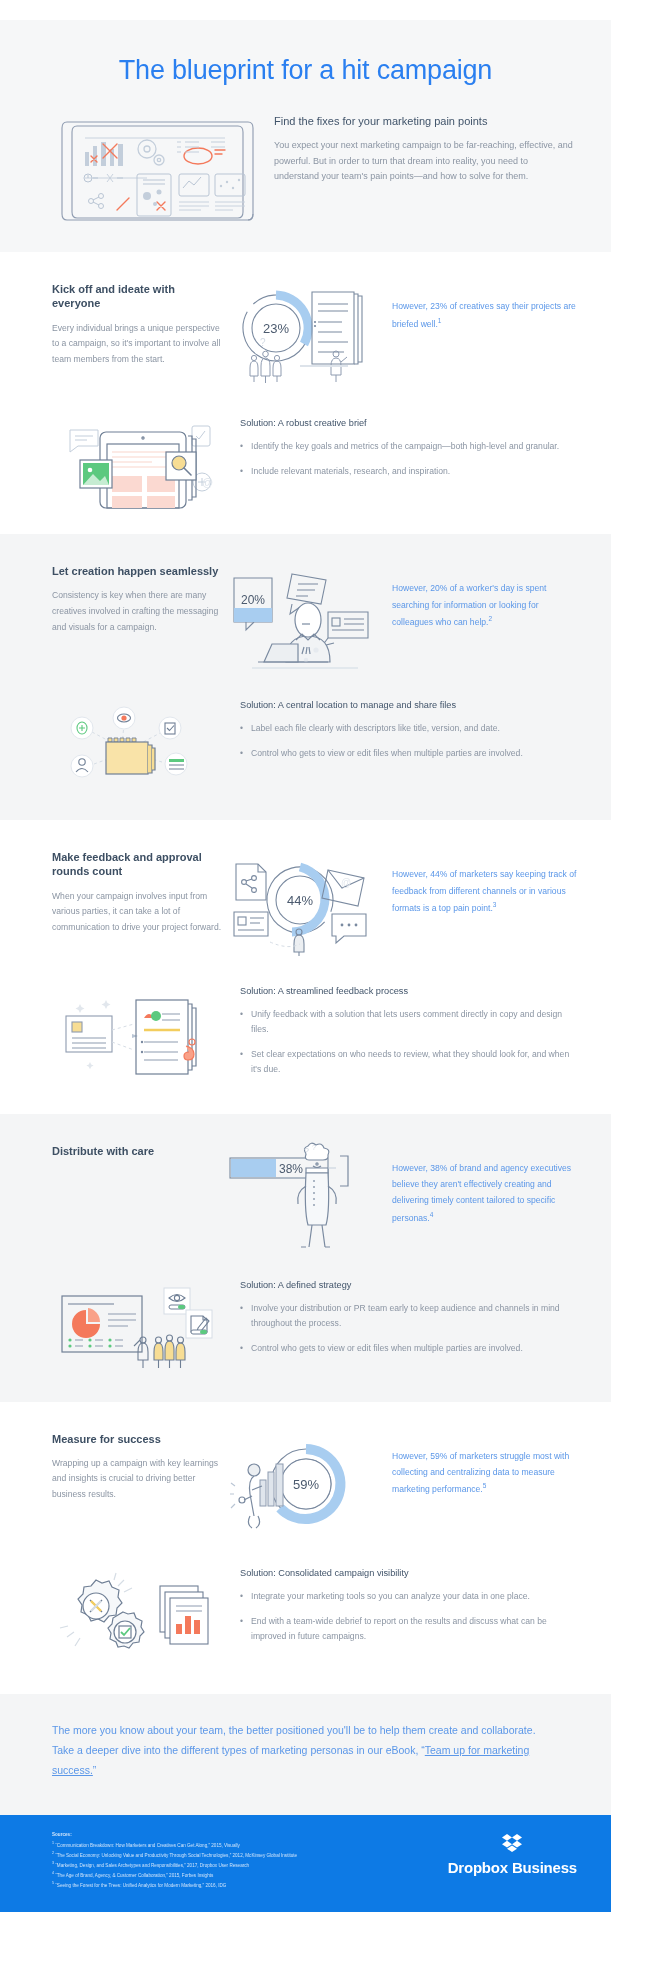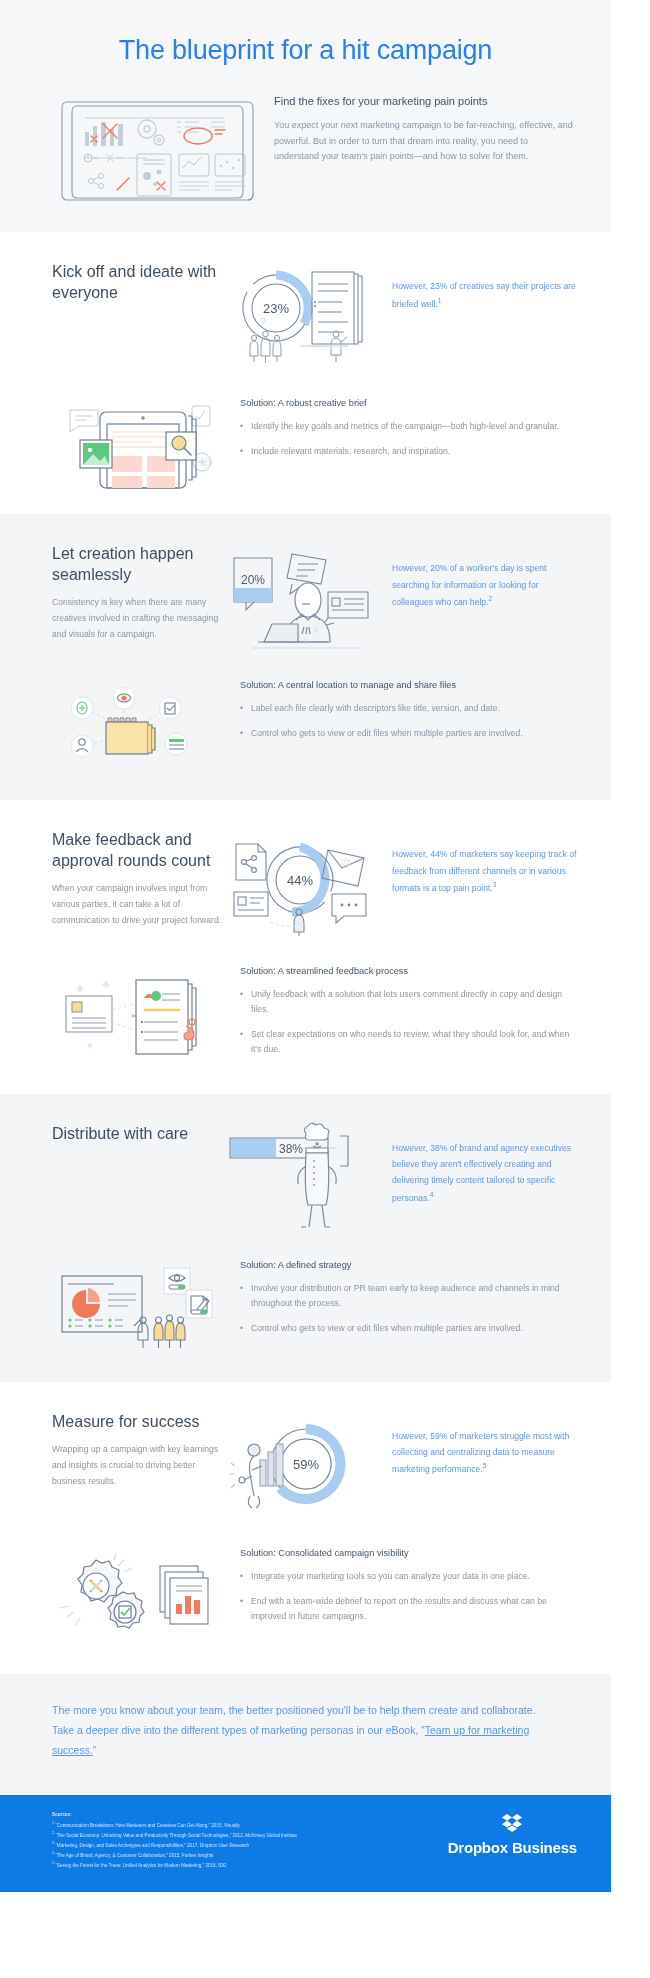--- a/index.html
+++ b/index.html
@@ -4,21 +4,21 @@
 <title>The blueprint for a hit campaign</title>
 <style>
   * { box-sizing: border-box; margin: 0; padding: 0; }
   html, body {
     width: 650px;
     background: #ffffff;
     font-family: "Liberation Sans", sans-serif;
   }
   body { width: 650px; }
 
-  .page { width: 611px; position: relative; }
+  .page { width: 611px; position: relative; margin-top: 20px; }
 
   
   .hero {
     background: #f6f7f8;
     padding: 26px 0 24px 0;
   }
   .hero-title {
     text-align: center;
     color: #2a7ff0;
     font-size: 27px;
@@ -55,22 +55,22 @@
 
   .sec-top {
     display: flex;
     align-items: flex-start;
     padding: 0 34px 0 52px;
     gap: 6px;
   }
   .sec-left { width: 170px; flex: 0 0 170px; }
   .sec-h {
     color: #3d4f63;
-    font-size: 16px;
-    font-weight: 400;
+    font-size: 11px;
+    font-weight: 700;
     line-height: 1.28;
     margin-bottom: 10px;
   }
   .sec-sub {
     color: #8b95a3;
     font-size: 8.6px;
     line-height: 1.85;
   }
   .sec-art {
     flex: 0 0 152px;
@@ -251,20 +251,21 @@
         <div class="hero-h2">Find the fixes for your marketing pain points</div>
         <div class="hero-p">You expect your next marketing campaign to be far-reaching, effective, and powerful. But in order to turn that dream into reality, you need to understand your team's pain points—and how to solve for them.</div>
       </div>
     </div>
   </div>
 
   <div class="section plain">
     <div class="sec-top">
       <div class="sec-left">
         <div class="sec-h">Kick off and ideate with everyone</div>
+        <div class="sec-sub">Every individual brings a unique perspective to a campaign, so it's important to involve all team members from the start.</div>
       </div>
       <div class="sec-art">
         <svg width="152" height="108" viewBox="0 0 152 108">
           <g fill="none" stroke="#7a8aa0" stroke-width="1.1">
             <circle cx="48" cy="44" r="33" stroke-dasharray="152 10" transform="rotate(-55 48 44)"></circle>
             <circle cx="48" cy="44" r="24"></circle>
           </g>
           <path d="M48 11 A33 33 0 0 1 76 60" fill="none" stroke="#a8cdf0" stroke-width="9"></path>
           <text x="48" y="49" font-family="Liberation Sans, sans-serif" font-size="13" fill="#4b5a6e" text-anchor="middle">23%</text>
           <g fill="none" stroke="#7a8aa0" stroke-width="1.1">

